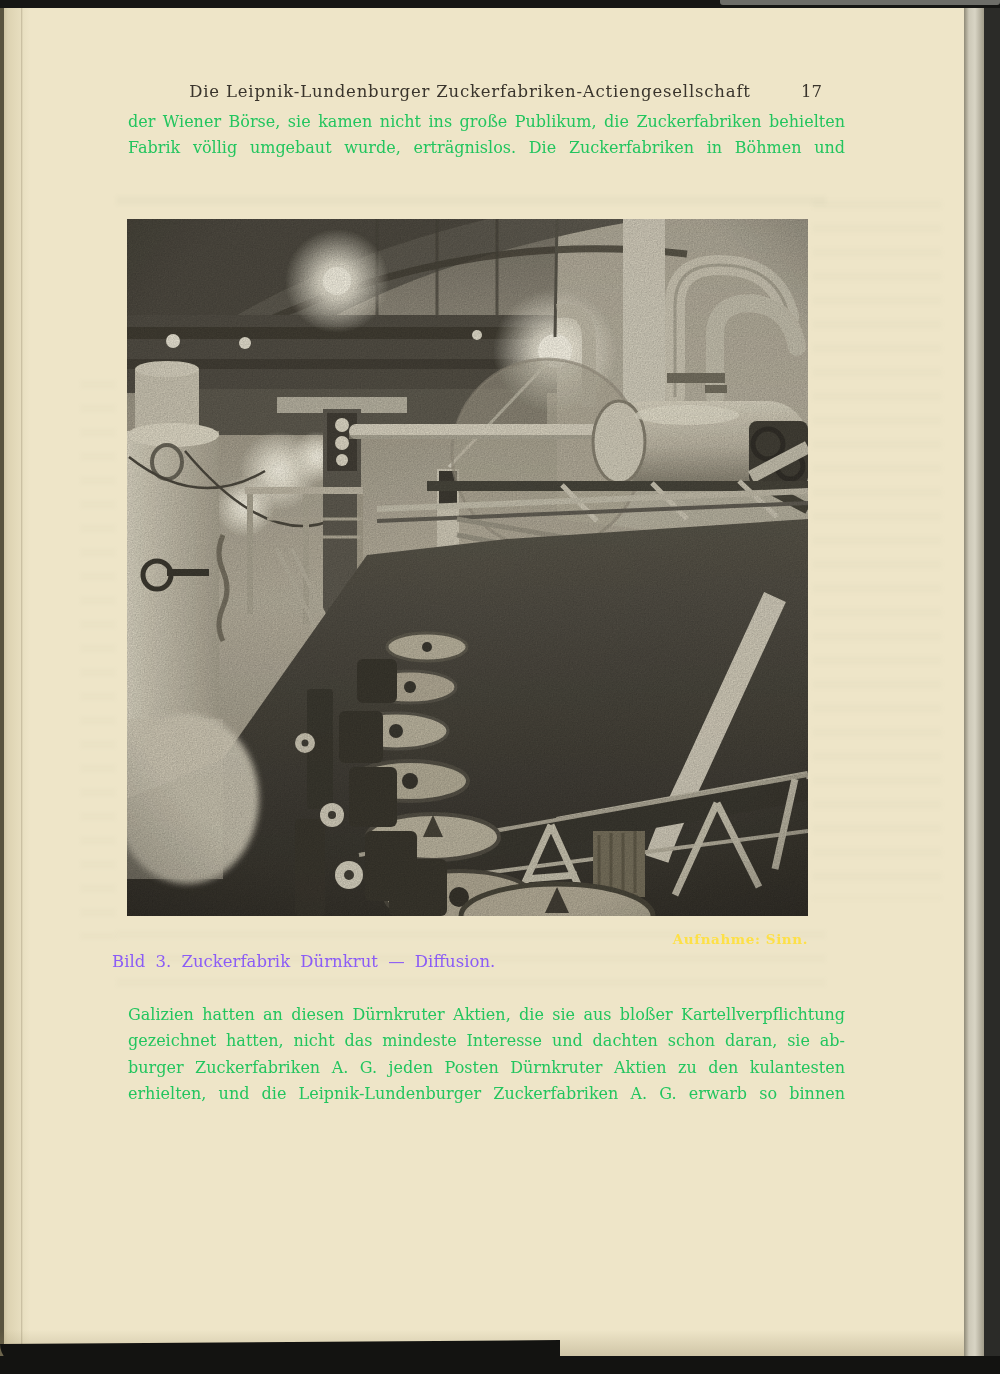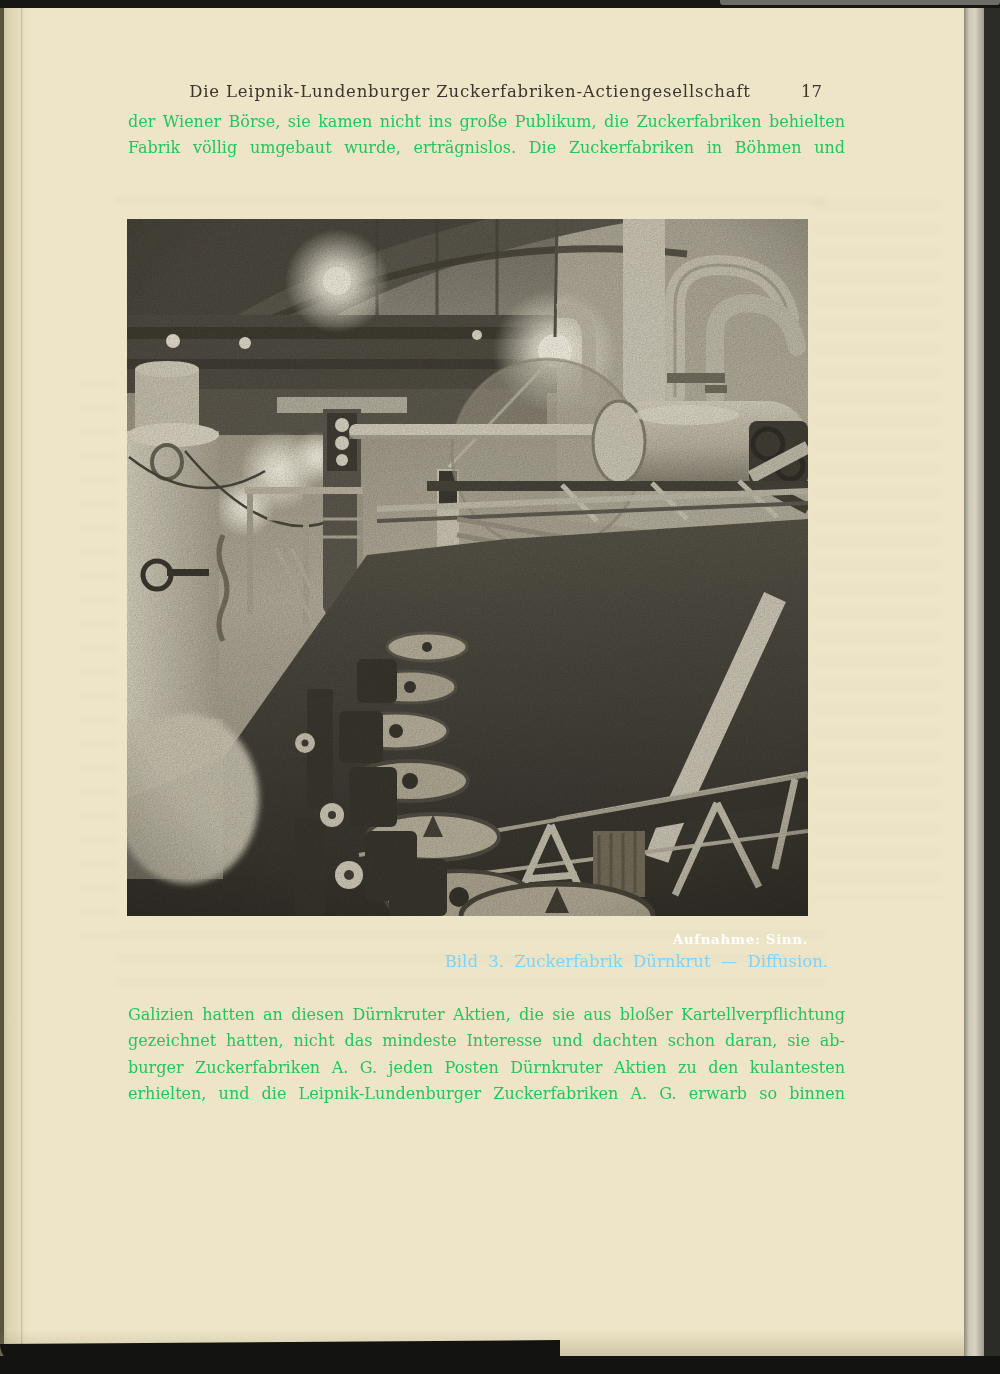--- a/index.html
+++ b/index.html
@@ -60,25 +60,25 @@
   }
   .para{
     position:absolute;left:128px;width:717px;
     font-size:16px;line-height:26.3px;color:#22c55e;
   }
   .para-top{top:109px;}
   .para-bottom{top:1002px;}
   .tline{text-align:justify;text-align-last:justify;white-space:normal;}
   .credit{
     position:absolute;left:112px;top:931px;width:696px;
-    font-size:13.5px;font-weight:bold;letter-spacing:.6px;color:#ffffff;text-align:right;
+    font-size:13.5px;font-weight:bold;letter-spacing:.6px;color:#fde047;text-align:right;
   }
   .caption{
     position:absolute;left:112px;top:952px;width:716px;
-    font-size:16.5px;word-spacing:5px;color:#7dd3fc;text-align:right;
+    font-size:16.5px;word-spacing:5px;color:#8b5cf6;text-align:left;
   }
   
   .figure-wrap{
     position:absolute;left:127px;top:219px;width:681px;height:697px;
     background:#8b8678;
   }
   .figure-wrap svg{display:block;}
 </style>
 </head>
 <body>

